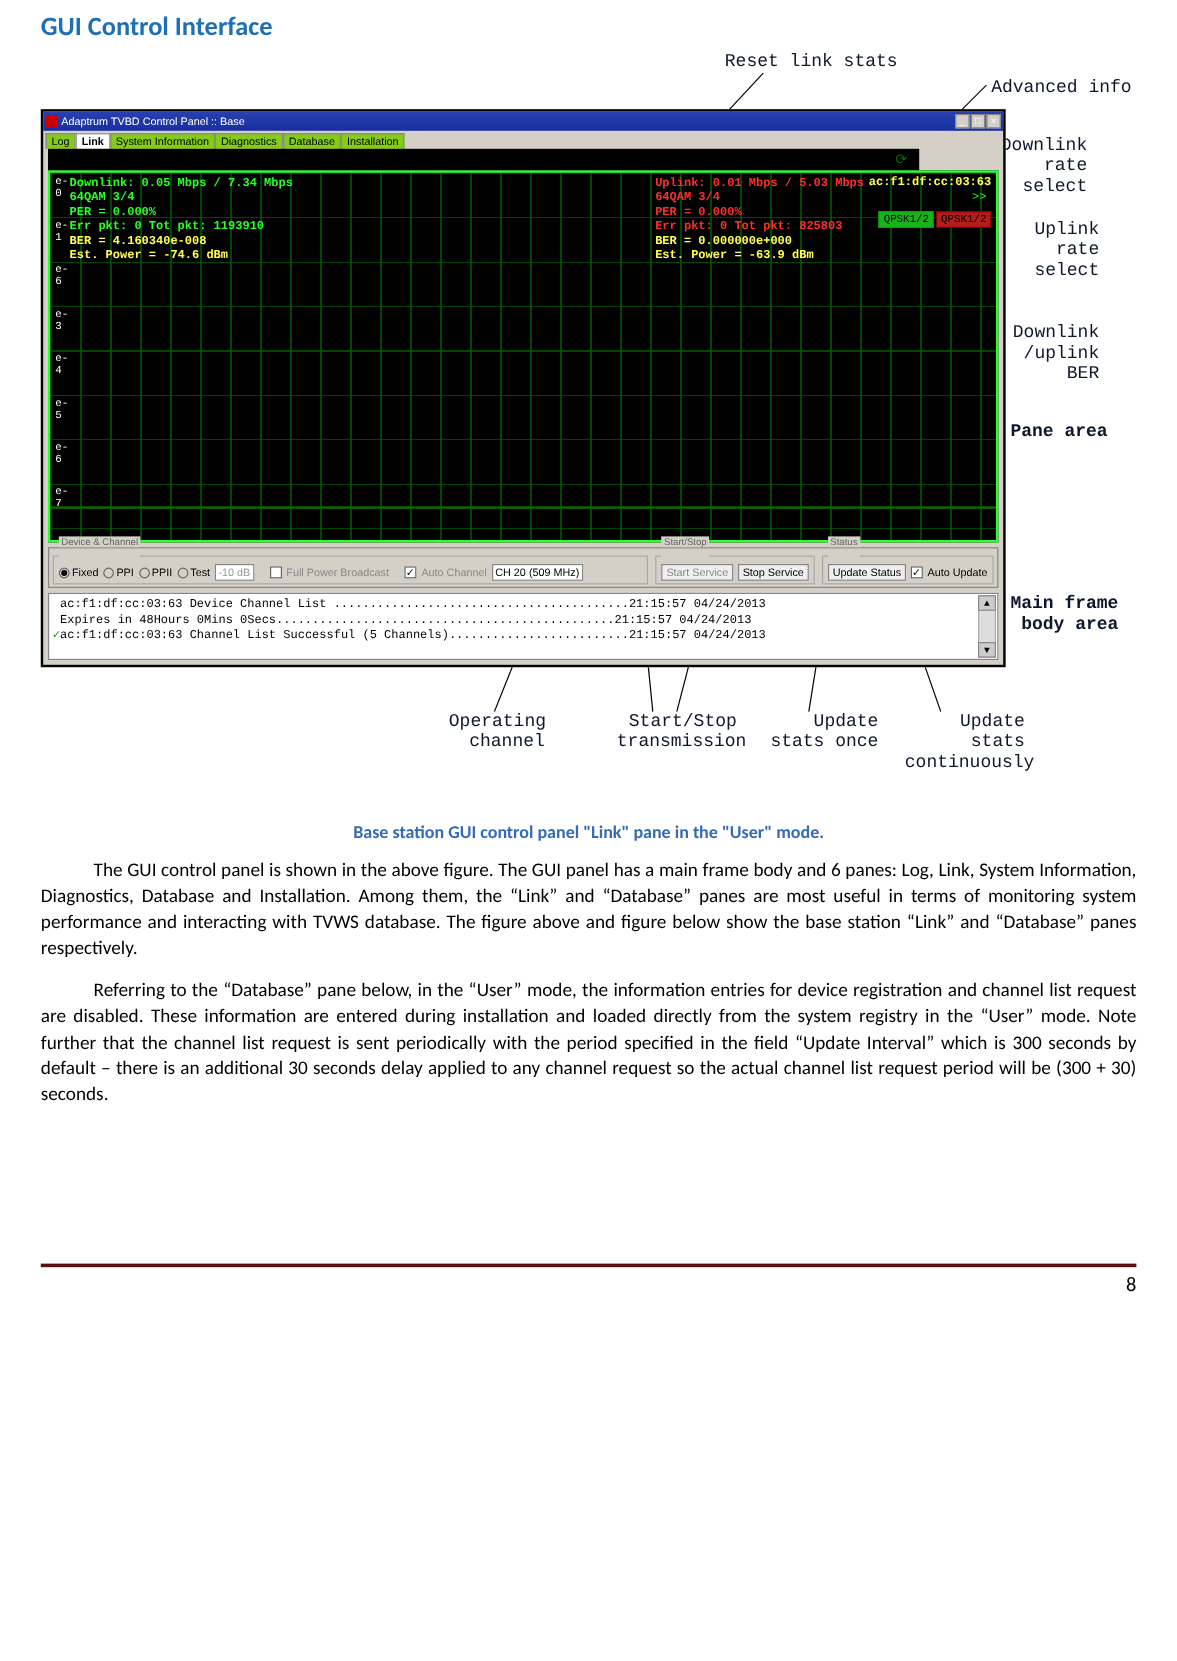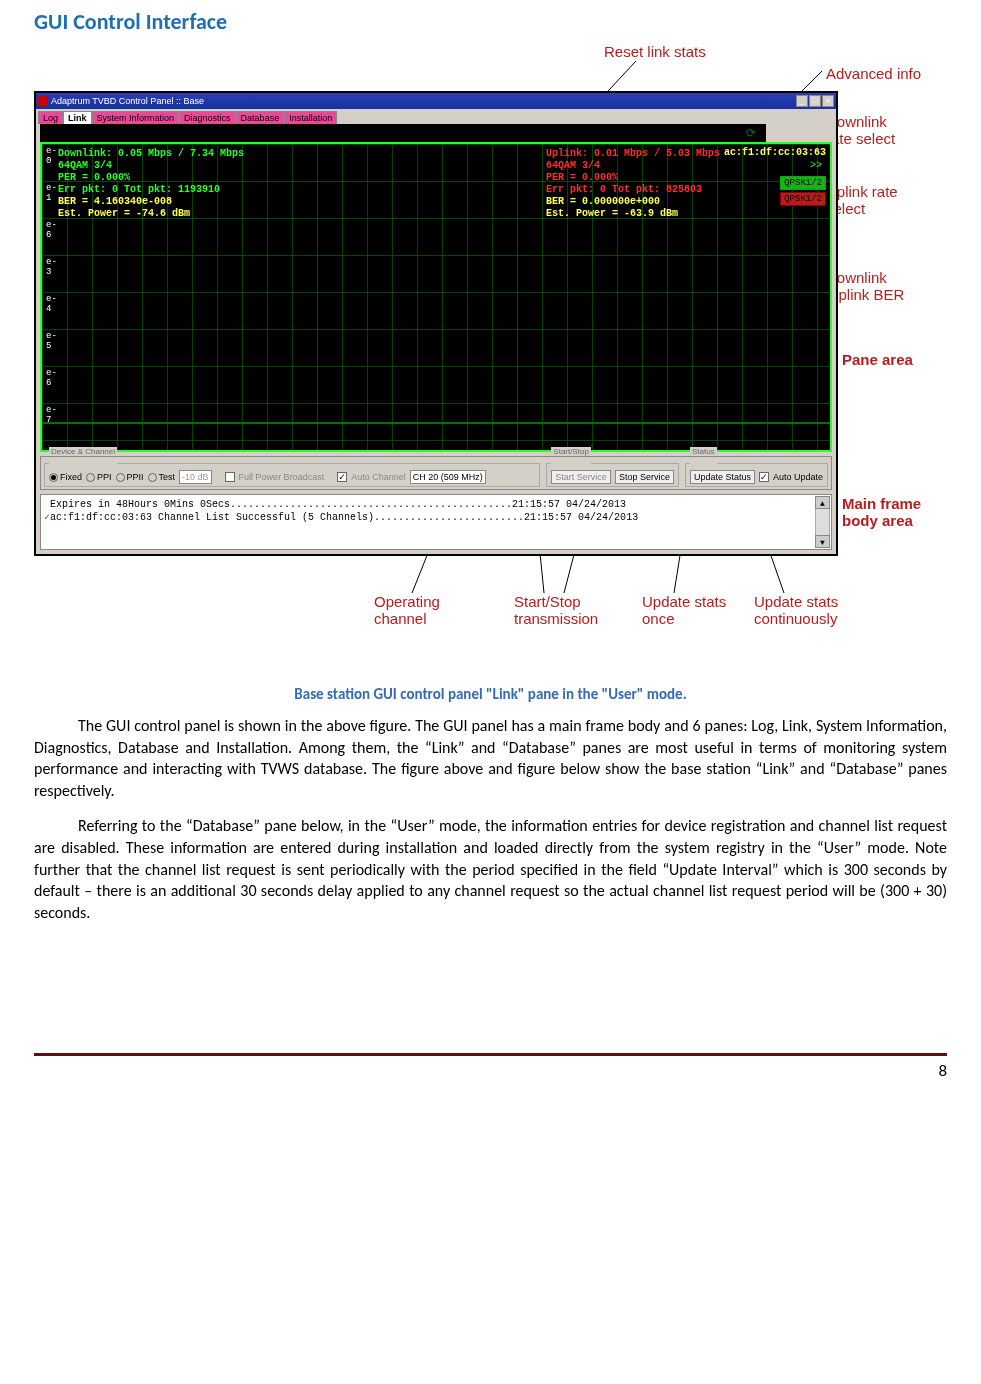--- a/index.html
+++ b/index.html
@@ -10,39 +10,39 @@
   .figbox { position: relative; height: 640px; }
 
   
   .appwin { position: absolute; top: 50px; left: 0; width: 804px; border: 2px solid #000000; background: #d4d0c8; font-family: Tahoma, Verdana, sans-serif; font-size: 9px; }
   .titlebar { background: linear-gradient(#2a3fb0, #1830a0); color: #fff; height: 16px; display:flex; align-items:center; justify-content: space-between; padding: 0 2px; font-size: 9px; }
   .titlebar .left { display:flex; align-items:center; gap:3px;}
   .titlebar .right { display:flex; gap:1px;}
   .winbtn { width:12px; height:12px; background:#d4d0c8; border:1px solid #888; font-size:8px; line-height:10px; text-align:center;}
   .icon-square { width:10px;height:10px;background:#c00; display:inline-block;}
   .tabs { display:flex; gap:0; padding: 2px 2px 0 2px; font-size:9px;}
-  .tab { padding: 1px 4px; border:1px solid #888; background:#ec4899; border-bottom:none;}
+  .tab { padding: 1px 4px; border:1px solid #888; background:#84cc16; border-bottom:none;}
   .tab.active { background:#fff; font-weight:bold;}
   .pane { background:#000; border:2px solid #2dff2d; margin: 0 4px; height: 310px; position:relative; overflow:hidden; font-family: "Courier New", monospace; font-size:10px;}
   .grid { position:absolute; inset:0;
     background-image:
       repeating-linear-gradient(to right, rgba(0,100,0,.7) 0 1px, transparent 1px 25px),
       repeating-linear-gradient(to bottom, rgba(0,100,0,.7) 0 1px, transparent 1px 37px);
   }
   .ylabels { position:absolute; left:2px; top:0; bottom:0; color:#fff; font-size:9px;}
   .yl { position:absolute; left:2px; }
   .statsL { position:absolute; left:16px; top:4px; line-height:12px; }
   .statsR { position:absolute; right:110px; top:4px; line-height:12px; }
   .dl { color:#28ff28; font-weight:bold; }
   .ul { color:#ff2d2d; font-weight:bold; }
   .ylw { color:#ffff55; font-weight:bold; }
   .mac { color:#ffff55; font-weight:bold; position:absolute; top:3px; right:4px;font-family:Liberation Mono, monospace; }
   .refresh-row{ width:726px; background:#000; margin:0 4px; height:18px; position:relative;}
   .refresh-row span{ color:#007300; font-size:12px; position:absolute; right:10px; top:2px; }
-  .rateboxes { position:absolute; right:4px; top:22px; display:flex; flex-direction:column; gap:2px;}
+  .rateboxes { position:absolute; right:4px; top:22px; display:flex; flex-direction:row; gap:2px;}
   .rtbox { background:#19b219; color:#000; font-size:9px; padding:1px 3px; border:1px solid #0a0;}
   .rtbox.red { background:#b71c1c; color:#000; border-color:#800;}
   .advarrow { position:absolute; right:8px; top:5px; color:#1cff1c; font-size:10px; }
   .trace { position:absolute; left:0; right:0; bottom:20px; height:8px; border-top:2px solid #0a6f00; }
 
   .controls { background:#d4d0c8; border:1px solid #888; margin:4px; padding:2px 3px; display:flex; align-items:center; gap:6px; font-size:9px;}
   .group { border:1px solid #aaa; padding:2px 4px; display:flex; align-items:center; gap:4px; height:28px;}
   .group legend{ font-size:8px; color:#666; position:relative; top:-12px; background:#d4d0c8; padding:0 2px;}
   .radio { display:flex; align-items:center; gap:2px;}
   .radio .dot{ width:9px; height:9px; border:1px solid #666; border-radius:50%; display:inline-block;}
@@ -51,21 +51,21 @@
   .chk.on::after{content:"✓"; font-size:9px; line-height:9px; display:block;}
   .sel, .btn { border:1px solid #888; background:#efefef; font-size:9px; padding:1px 3px;}
   .btn.dis { color:#888; }
   .ddl { background:#fff; border:1px solid #888; padding:1px 2px;}
   .log { font-family:"Courier New",monospace; font-size:10px; background:#fff; border:1px solid #888; margin:0 4px 4px 4px; padding:3px; line-height:13px; position:relative; height:56px;}
   .log .sb{position:absolute; right:1px; top:1px; bottom:1px; width:15px; background:#ddd; border:1px solid #aaa;}
   .log .up,.log .dn{position:absolute;right:1px;width:15px;height:13px;background:#ccc;border:1px solid #888;font-size:8px;text-align:center;}
   .log .up{top:1px;} .log .dn{bottom:1px;}
   .chkmark{color:#090;font-weight:bold;}
 
-  .callout { position:absolute; font-family: Liberation Sans, sans-serif; font-size:15px; color:#b91c1c; }
+  .callout { position:absolute; font-family: Liberation Mono, monospace; font-size:15px; color:#0f172a;text-align:right; }
   .callout.bold { font-weight:600; }
 
   .caption { color:#356bb3; text-align:center; font-size:15px; font-weight:600; margin: 4px 0 12px 0; }
   .para { font-size:16px; line-height:1.35; text-align:justify; margin-bottom:14px; }
   .para:first-of-type { text-indent: 44px; }
   hr.footer { margin-top: 130px; border:none; border-top:3px solid #5b0f14; }
   .pgnum { text-align:right; font-size:17px; padding: 4px 0 14px 0;}
   svg.anno { position:absolute; top:0; left:0; }
 </style>
 </head>
@@ -201,20 +201,21 @@
         </fieldset>
         <fieldset class="group">
           <legend>Status</legend>
           <span class="btn">Update Status</span>
           <span class="chk on"></span>
           <span>Auto Update</span>
         </fieldset>
       </div>
 
       <div class="log">
+        <div>&nbsp;<span>ac:f1:df:cc:03:63 Device Channel List .........................................21:15:57  04/24/2013</span></div>
         <div>&nbsp;<span>Expires in 48Hours 0Mins 0Secs...............................................21:15:57  04/24/2013</span></div>
         <div><span class="chkmark">✓</span><span>ac:f1:df:cc:03:63 Channel List Successful (5 Channels).........................21:15:57  04/24/2013</span></div>
         <div class="sb"></div>
         <div class="up">▲</div>
         <div class="dn">▼</div>
       </div>
     </div>
   </div>
 
   <div class="caption">Base station GUI control panel "Link" pane in the "User" mode.</div>

